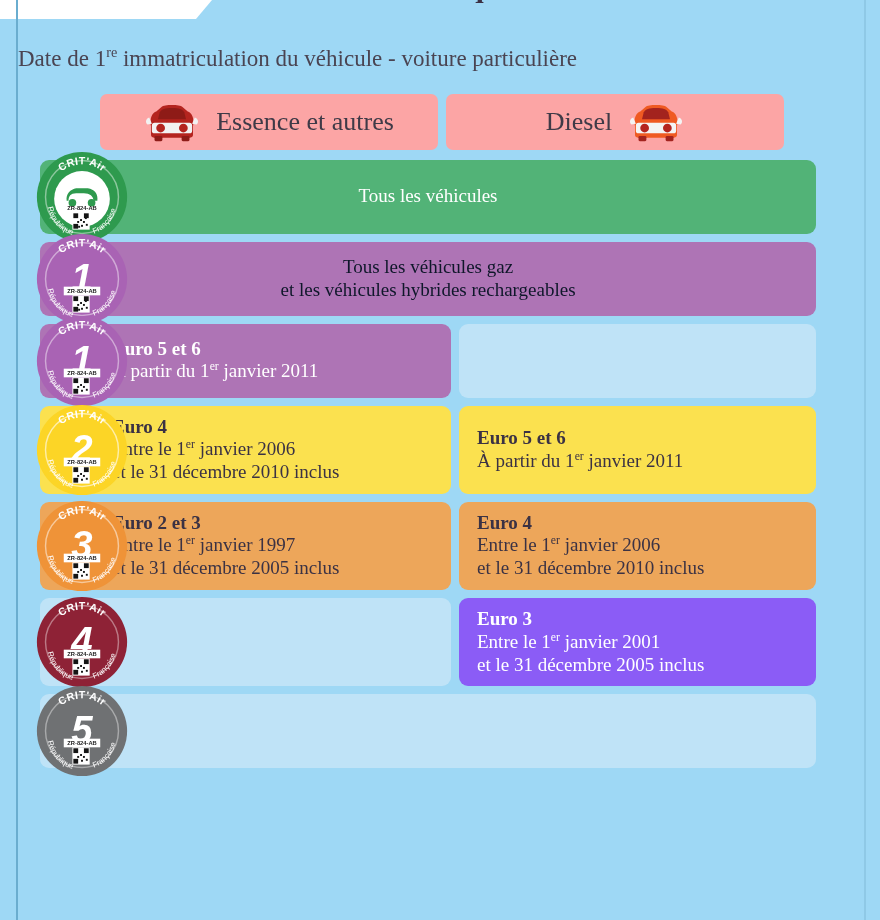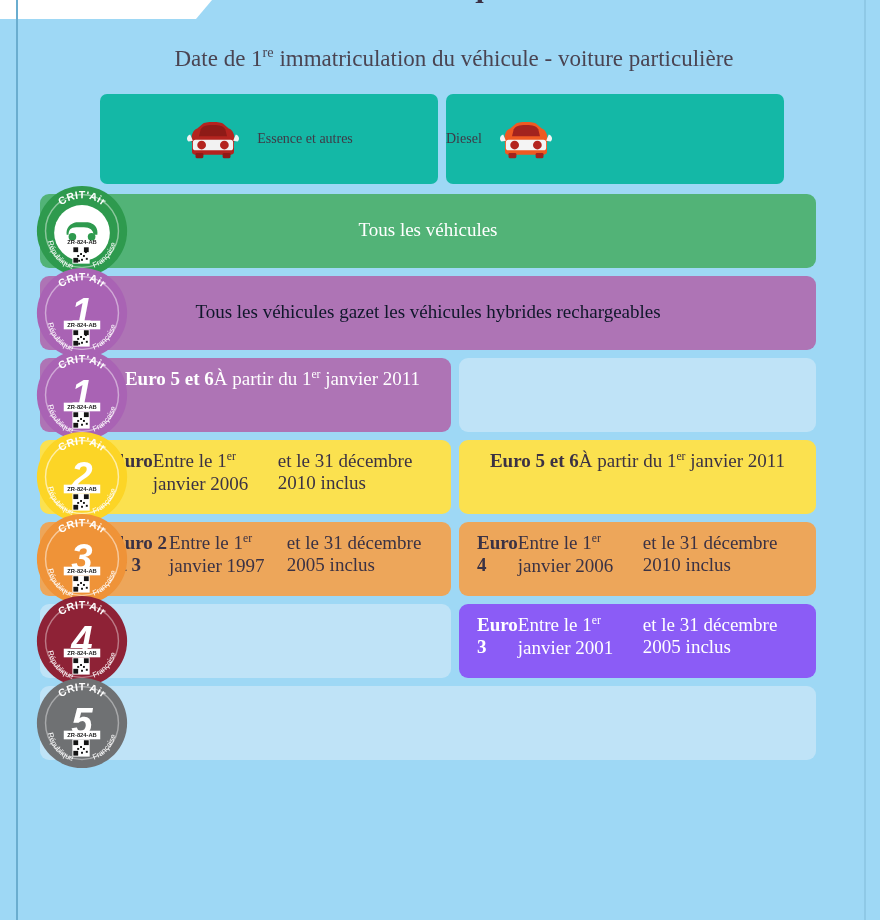--- a/index.html
+++ b/index.html
@@ -43,65 +43,63 @@
     font-weight: bold;
     color: #3b3043;
     letter-spacing: 0.2px;
     z-index: 4;
     padding-left: 30px;
   }
 
   .content { position: relative; z-index: 3; padding: 0 18px; }
 
   .subtitle {
-    text-align: center;
     font-size: 23px;
     color: #4a4452;
     margin-top: 44px;
-    padding-left: 28px;
   }
   .subtitle sup { font-size: 0.62em; vertical-align: super; }
 
   
   .fuel-row {
     display: flex;
     gap: 8px;
     margin-top: 22px;
     padding: 0 78px 0 82px;
   }
   .fuel-card {
     flex: 1 1 0;
-    height: 90px;
-    background: #14b8a6;
+    height: 56px;
+    background: #fca5a5;
     border-radius: 7px;
     display: flex;
     align-items: center;
     justify-content: center;
     gap: 16px;
-    font-size: 14px;
+    font-size: 26px;
     color: #3f3a47;
   }
-  .fuel-card.right { justify-content: flex-start; }
+  .fuel-card.right { justify-content: center; }
   .car-ico { width: 56px; height: 44px; flex: none; }
 
   
   .rows { margin-top: 10px; padding-left: 22px; padding-right: 46px; }
   .grid-row {
     position: relative;
     display: flex;
     gap: 8px;
     margin-bottom: 8px;
     min-height: 74px;
   }
   .cell {
     flex: 1 1 0;
     border-radius: 9px;
     padding: 10px 18px 10px 72px;
     display: flex;
-    flex-direction: row;
+    flex-direction: column;
     justify-content: center;
     font-size: 19px;
     line-height: 1.19;
     min-height: 74px;
   }
   .cell.wide { flex: 1 1 100%; }
   .cell.plain { padding-left: 18px; }
   .cell.centered {
     align-items: center;
     text-align: center;

